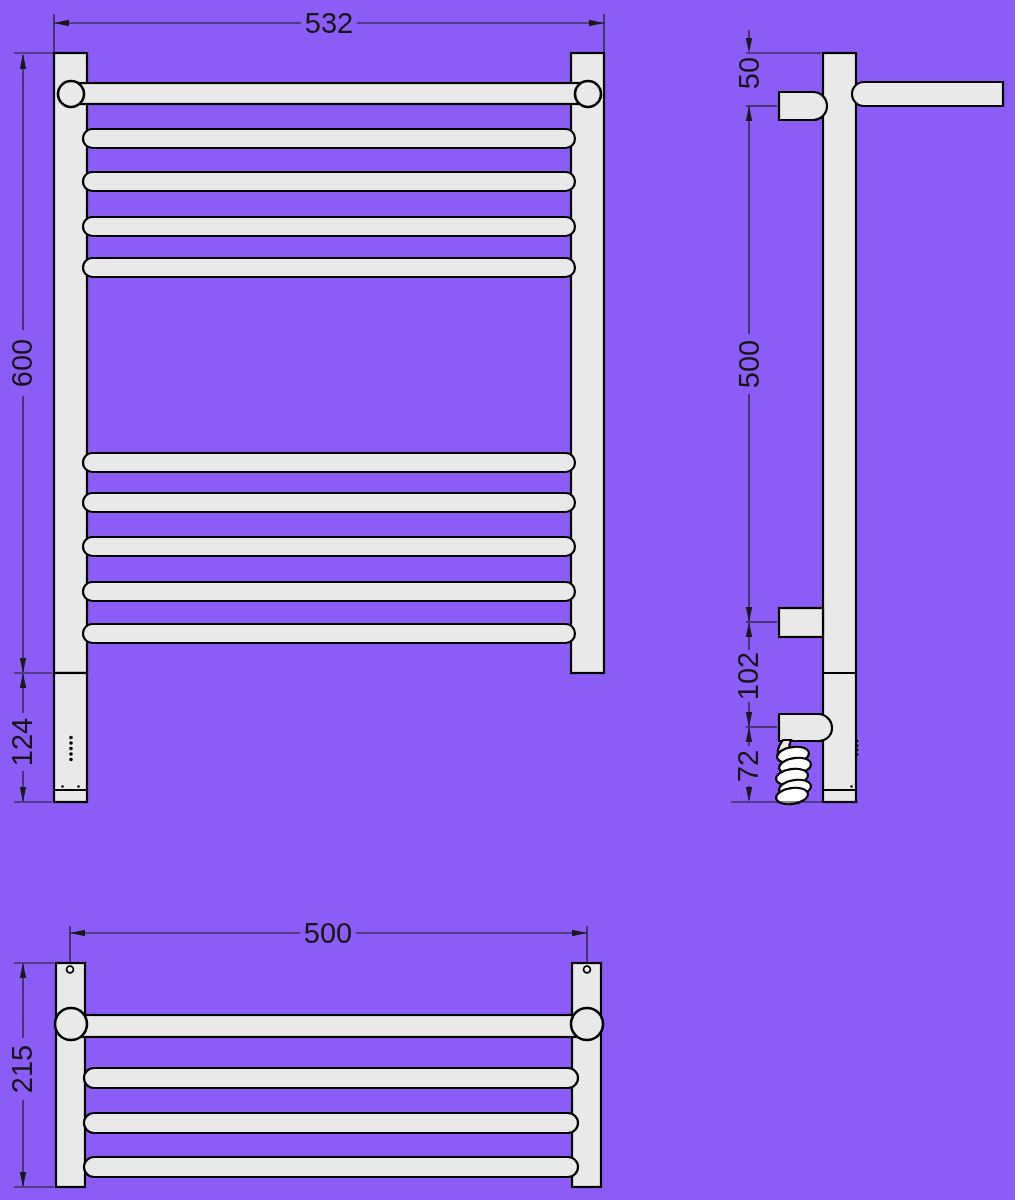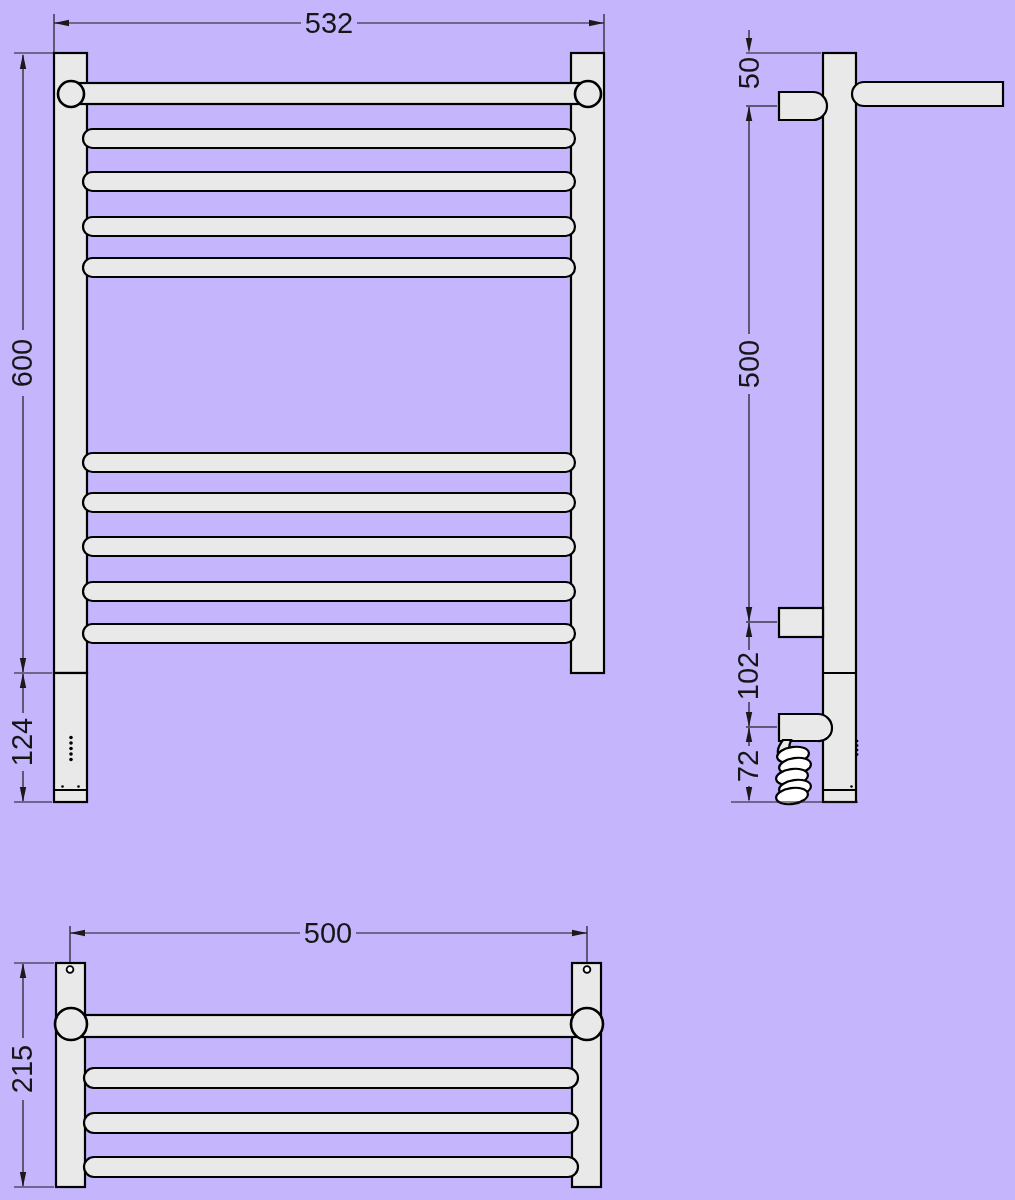--- a/index.html
+++ b/index.html
@@ -1,16 +1,16 @@
 <!DOCTYPE html>
 <html><head>
 <meta charset="utf-8">
 <style>
   html,body{margin:0;padding:0;background:#ffffff;}
-  .canvas{position:relative;width:1015px;height:1200px;background:#c4b5fd;overflow:hidden;}
+  .canvas{position:relative;width:1015px;height:1200px;background:#8b5cf6;overflow:hidden;}
   svg{display:block;}
   .dim-text{
     font-family:"Liberation Sans", sans-serif;
     font-size:29px;
     fill:#161616;
     letter-spacing:0px;
   }
 </style>
 </head>
 <body>

